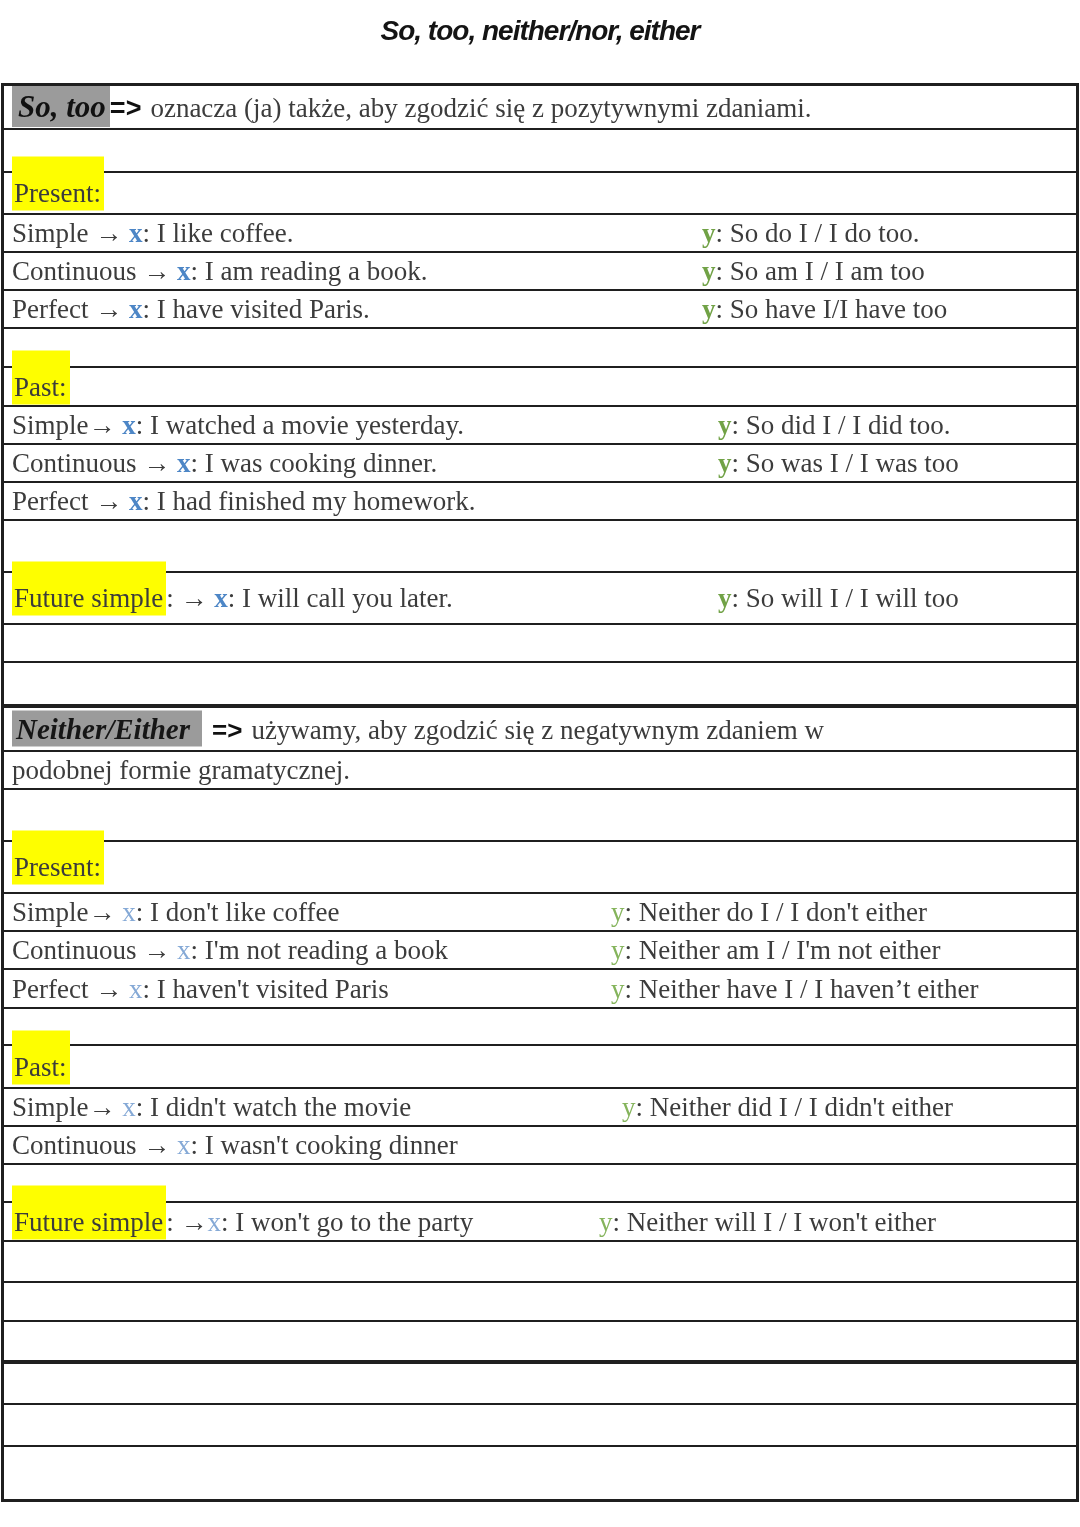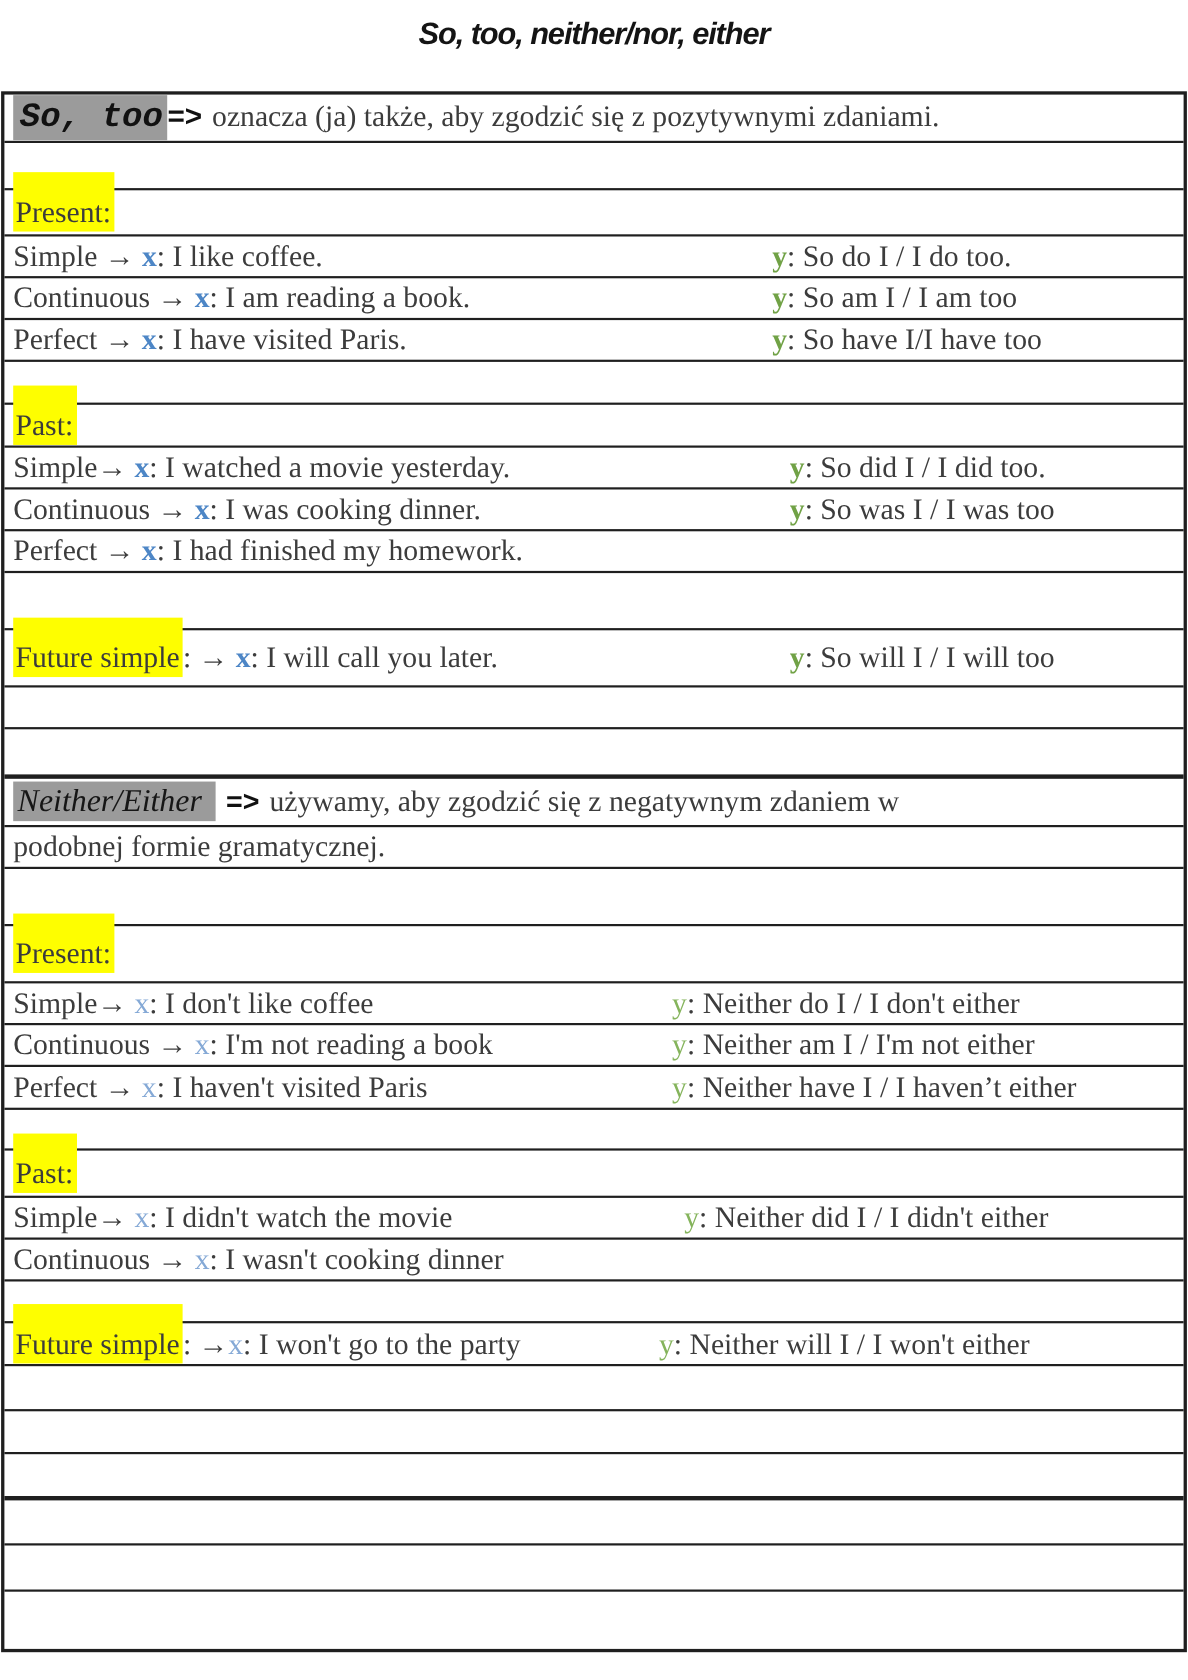--- a/index.html
+++ b/index.html
@@ -19,24 +19,24 @@
   .cell{position:absolute;left:8px;top:50%;transform:translateY(-50%);white-space:nowrap;}
   .ypart{position:absolute;top:50%;transform:translateY(-50%);white-space:nowrap;text-align:center;}
   .ya{left:698px}.yb{left:714px}.yc{left:607px}.yd{left:618px}.ye{left:595px}
   .xm{color:#4d86c6;}
   .ym{color:#71a246;}
   .xm2{color:#85a9d6;}
   .ym2{color:#85b45c;}
   .b{font-weight:bold;}
   .hl-yellow{background:#fefe00;padding:21px 3px 3px 2px;}
   .hl-gray{background:#9b9b9b;}
-  .stlabel{font-family:Liberation Mono, monospace;font-weight:bold;font-style:italic;
+  .stlabel{font-family:Liberation Serif, serif;font-weight:bold;font-style:italic;
            font-size:31px;color:#111;padding:3px 4px 3px 6px;}
   .stArrow{font-family:"Liberation Sans",sans-serif;font-weight:bold;font-size:27px;color:#111;}
-  .neLabel{font-weight:normal;font-style:italic;font-size:29px;color:#161616;padding:2px 12px 2px 4px;}
+  .neLabel{font-weight:bold;font-style:italic;font-size:29px;color:#161616;padding:2px 12px 2px 4px;}
   .neArrow{font-family:"Liberation Sans",sans-serif;font-weight:bold;font-size:26px;color:#111;
            margin-left:10px;}
   .def{margin-left:9px;text-align:center;}
 </style>
 </head>
 <body>
 
 <div class="page">
   <div class="title">So, too, neither/nor, either</div>
 

